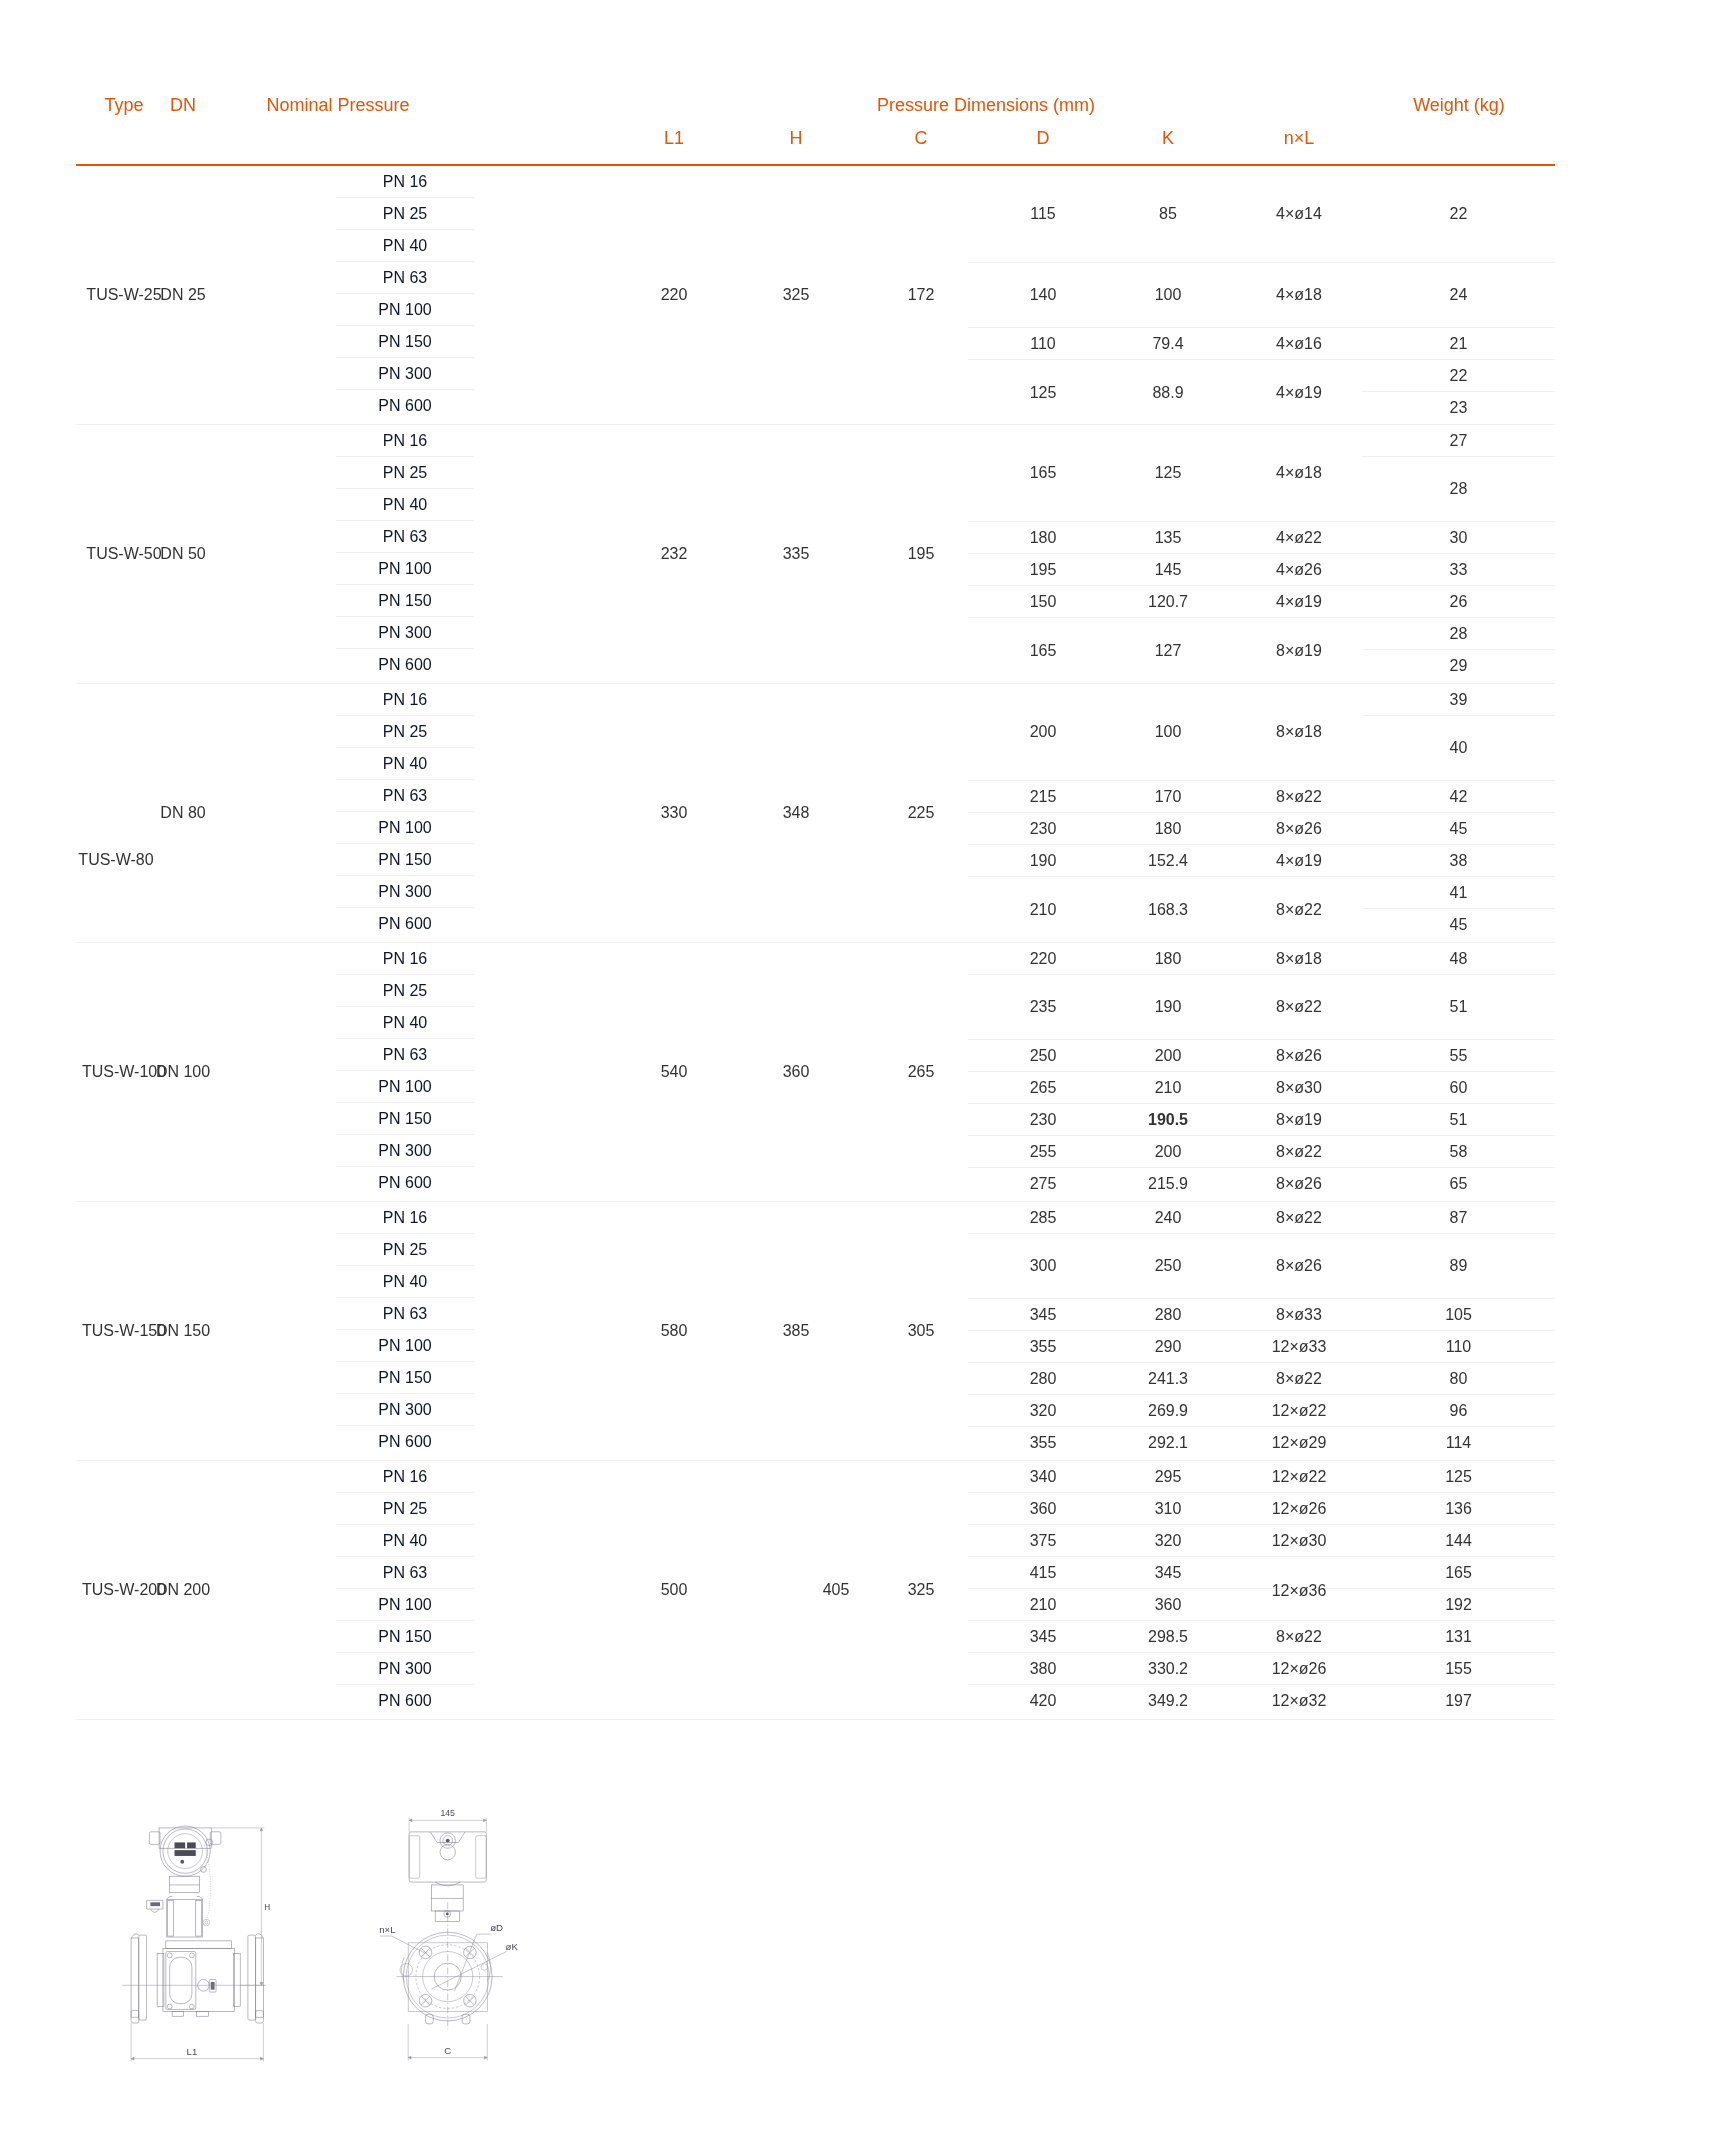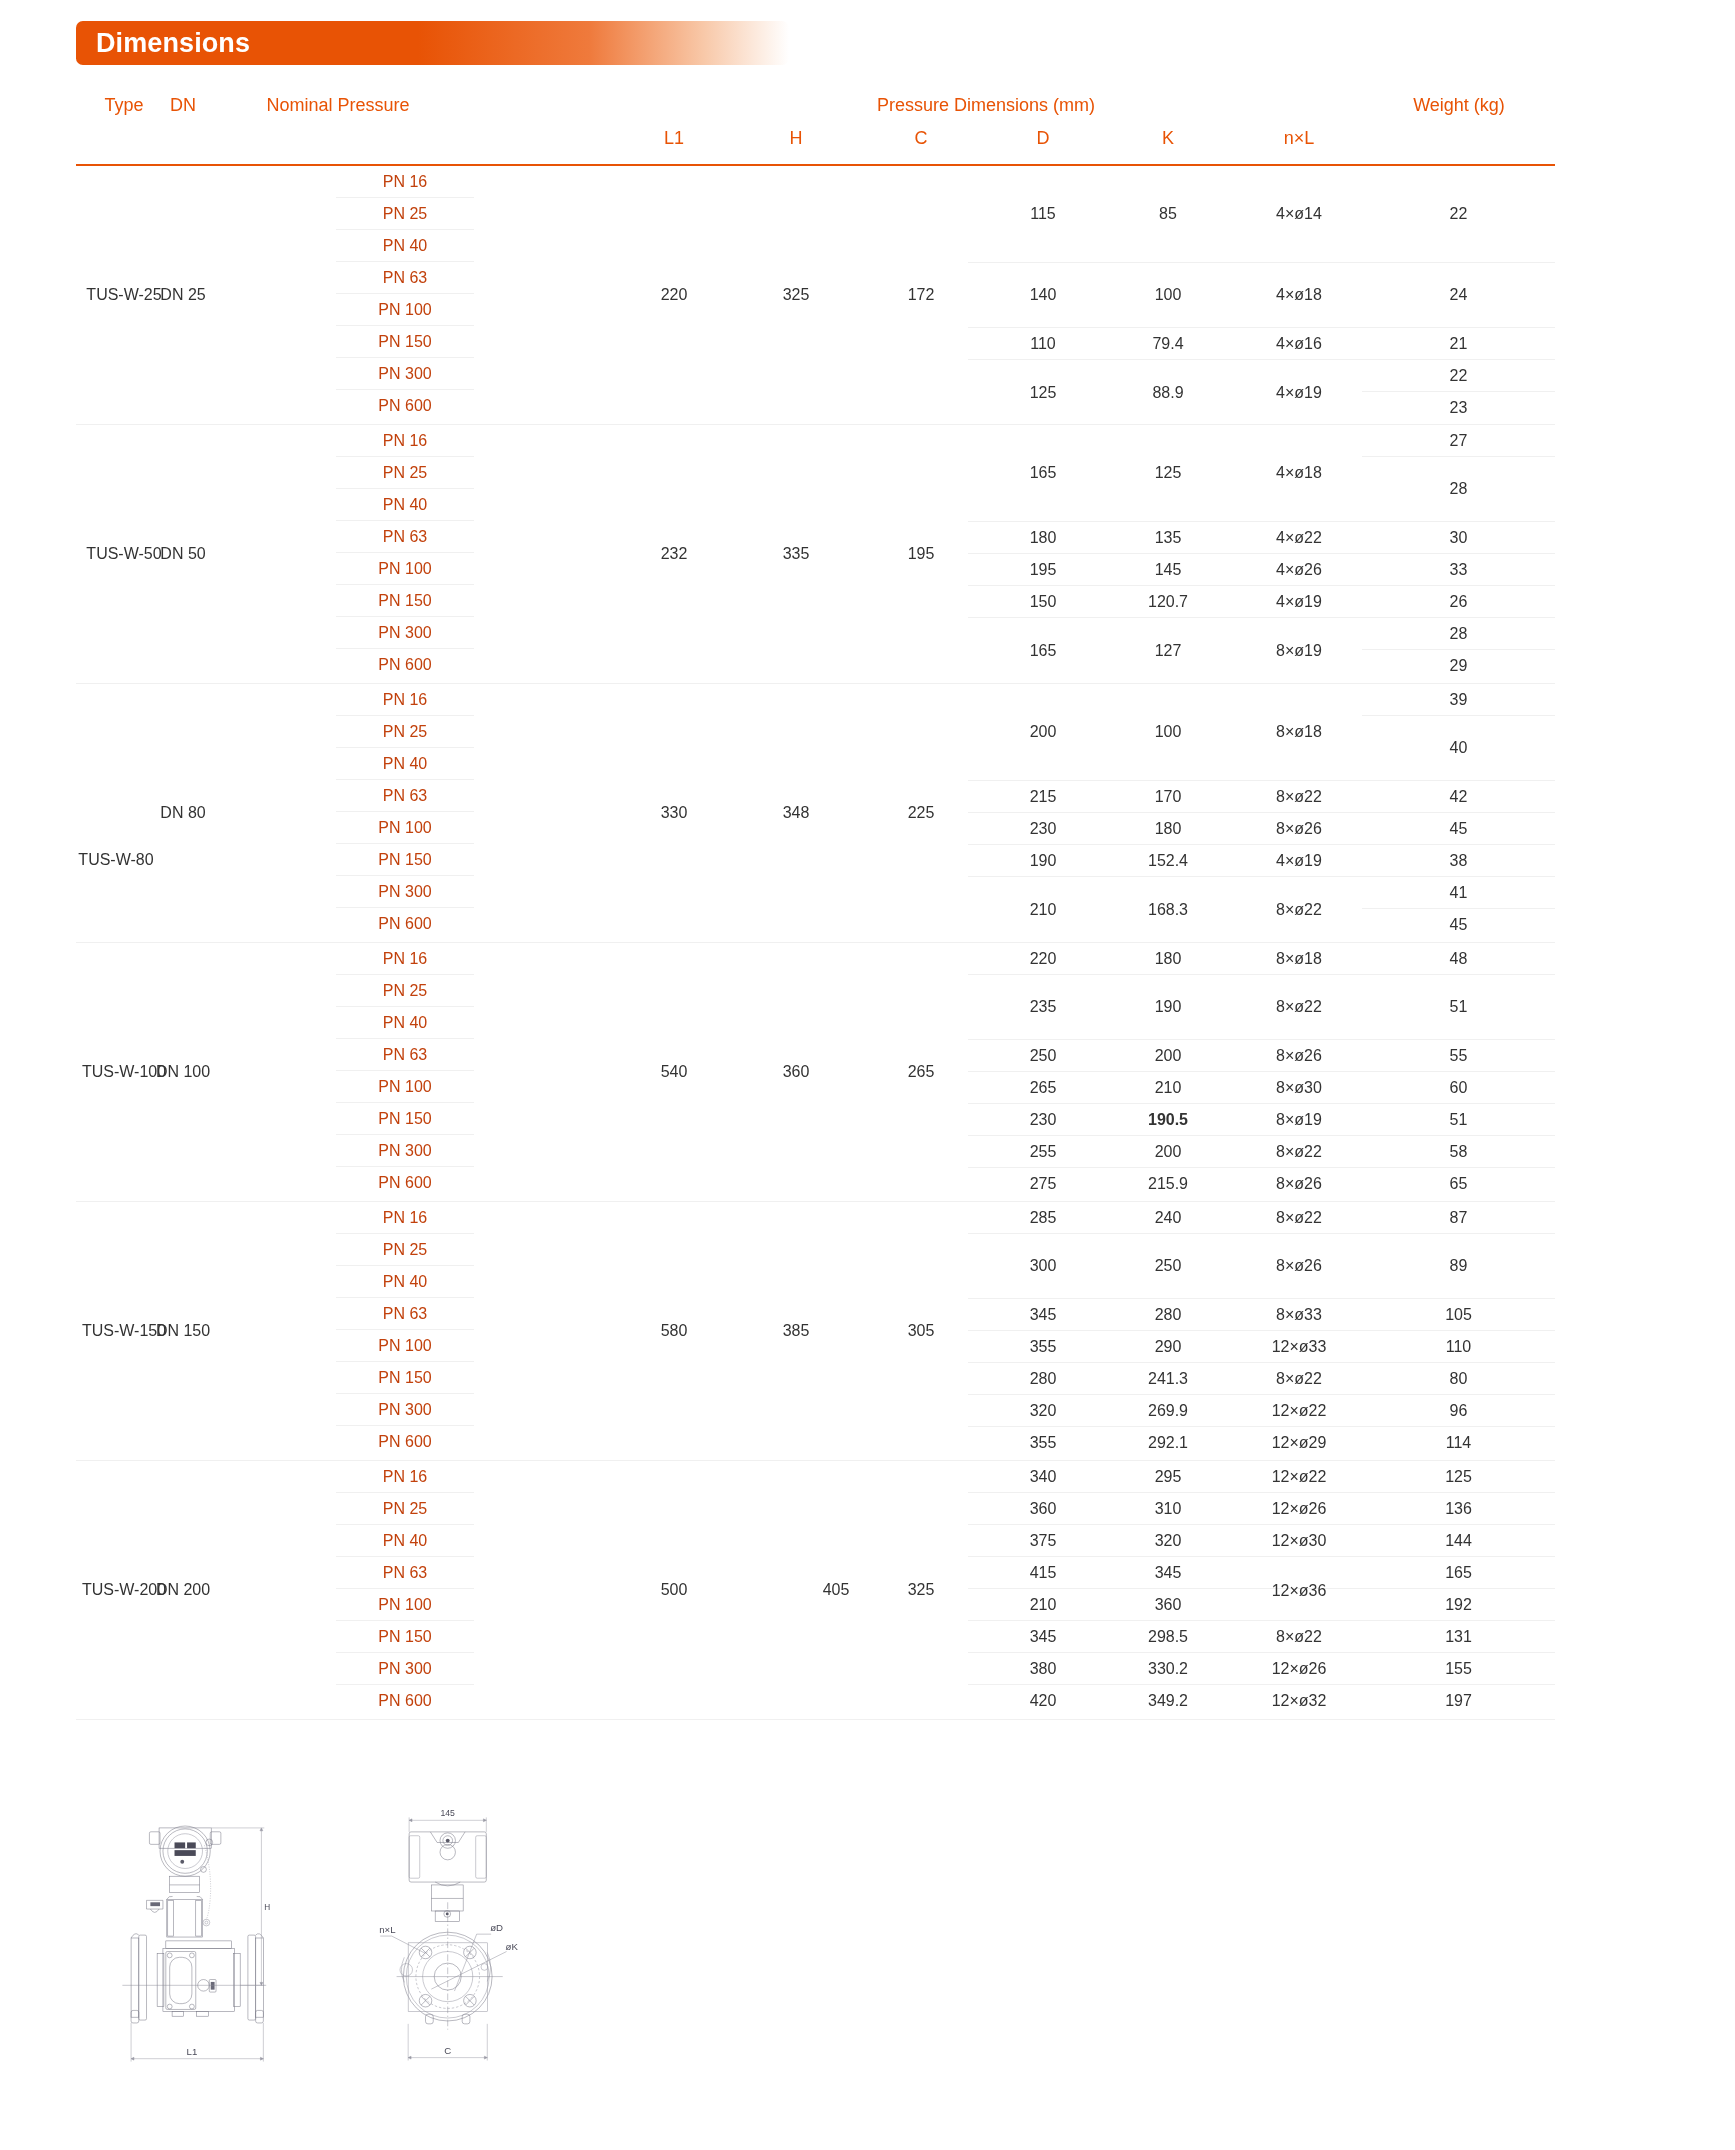--- a/index.html
+++ b/index.html
@@ -98,21 +98,21 @@
     position: absolute;
     left: 260px;
     top: 0;
     width: 138px;
   }
   .pncell {
     height: 32px;
     line-height: 32px;
     text-align: center;
     font-size: 16px;
-    color: #c2410c;
+    color: #0f172a;
     border-bottom: 1.5px solid #f0f0f0;
   }
   .pncell:last-child { border-bottom: none; }
 
   
   .drows {
     position: absolute;
     left: 892px;
     top: 0;
     right: 0;
@@ -170,23 +170,20 @@
     color: #5a5a6e;
     font-family: "Liberation Sans", sans-serif;
     white-space: nowrap;
   }
 </style>
 </head>
 <body>
 
 <div class="page">
 
-  <div class="banner">
-    <div class="banner-title">Dimensions</div>
-  </div>
 
   <div class="table">
 
     <div class="hdr">
       <div class="hdr-cell hdr-row1" style="left:48px;">Type</div>
       <div class="hdr-cell hdr-row1" style="left:107px;">DN</div>
       <div class="hdr-cell hdr-row1" style="left:262px;">Nominal Pressure</div>
       <div class="hdr-cell hdr-row1" style="left:910px;">Pressure Dimensions (mm)</div>
       <div class="hdr-cell hdr-row1" style="left:1383px;">Weight (kg)</div>
 

